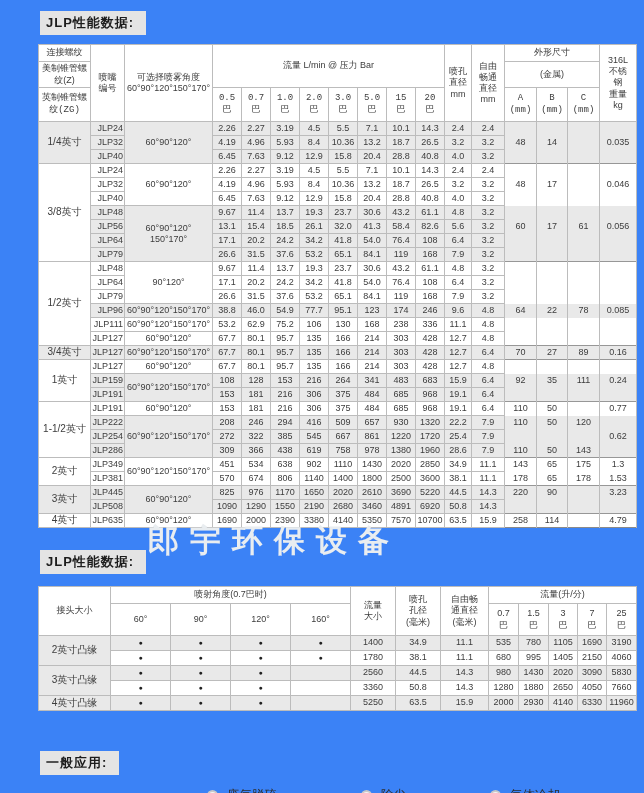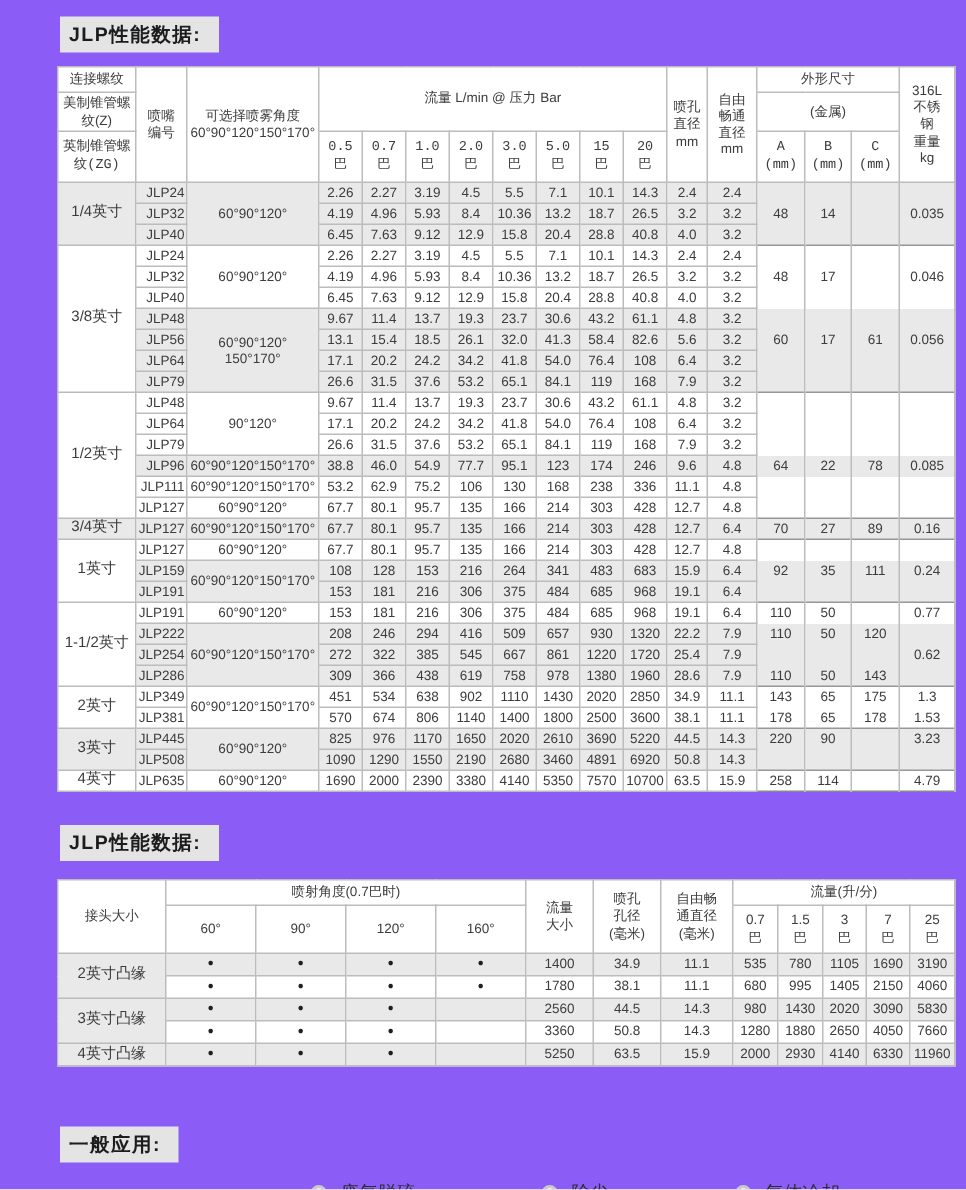--- a/index.html
+++ b/index.html
@@ -1,17 +1,17 @@
 <!DOCTYPE html>
 <html><head>
 <meta charset="utf-8">
 <style>
   html,body { margin:0; padding:0; background:#ffffff; }
   body { font-family:"Liberation Sans","DejaVu Sans",sans-serif; }
-  .page { position:relative; width:644px; height:793px; background:#8b5cf6; color:#3c3c3c; overflow:hidden; }
+  .page { position:relative; width:644px; height:793px; background:#3b82f6; color:#3c3c3c; overflow:hidden; }
 
   .title-bar { display:inline-block; background:#e4e4e4; color:#1c1c1c;
                font-size:13px; font-weight:bold; padding:3px 12px 3px 6px; letter-spacing:1px; }
   .tb1 { margin:11px 0 9px 40px; }
   .tb2 { margin:22px 0 12px 40px; }
   .tb3 { margin:40px 0 0 40px; }
 
   .watermark { position:absolute; left:148px; top:520px; font-size:31px; font-weight:bold;
                letter-spacing:11px; color:#e9edf0; user-select:none; white-space:nowrap; }
 
@@ -48,20 +48,21 @@
 </style>
 </head>
 <body>
 
 <div class="page">
 
   <div class="title-bar tb1">
     <span>JLP性能数据:</span>
   </div>
 
+  <div class="watermark">郎宇环保设备</div>
 
   <table class="t t1">
     <colgroup>
       <col style="width:52px">
         <col style="width:34px">
         <col style="width:88px">
       <col style="width:29px">
         <col style="width:29px">
         <col style="width:29px">
         <col style="width:29px">

